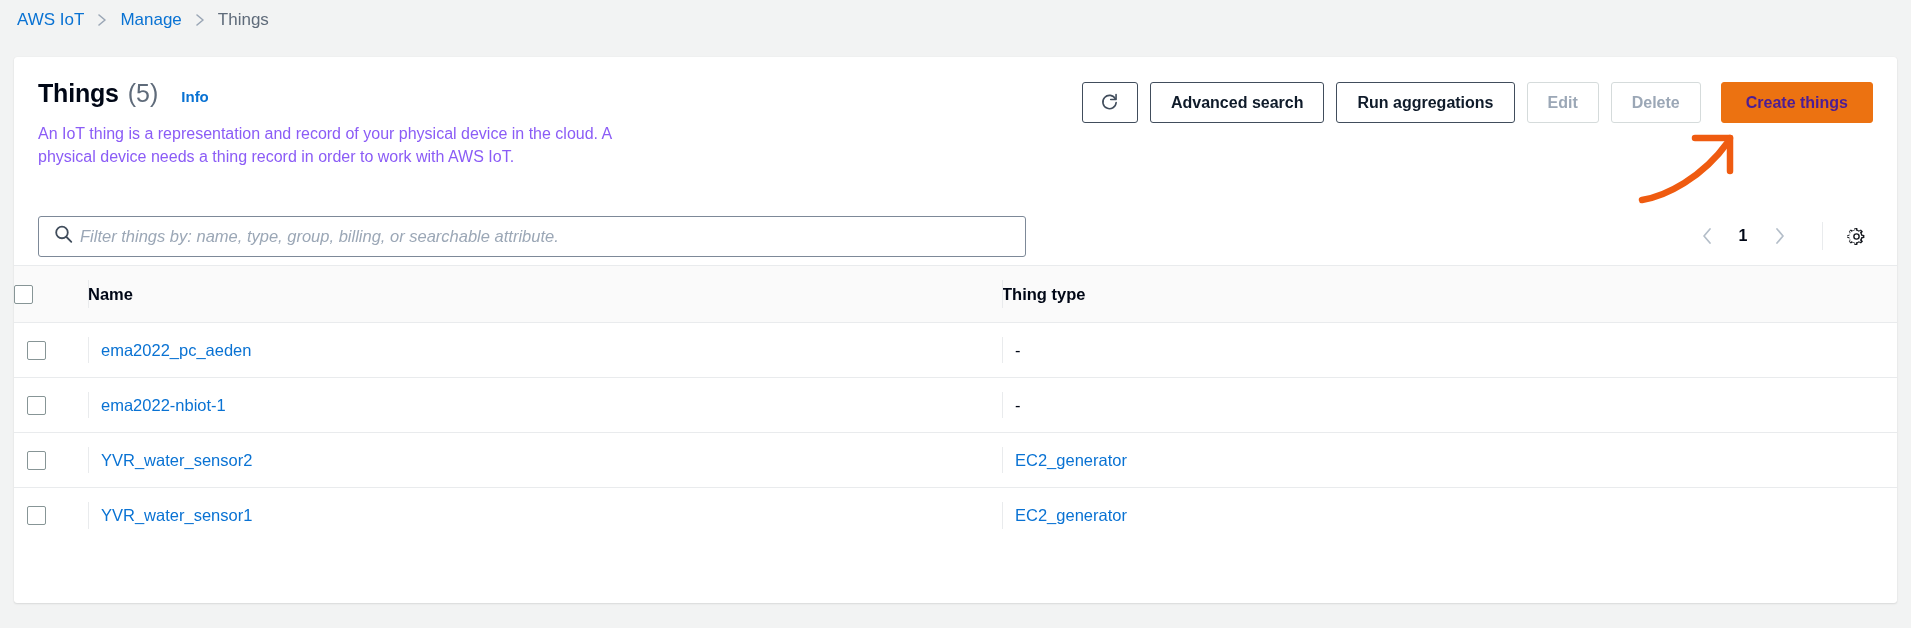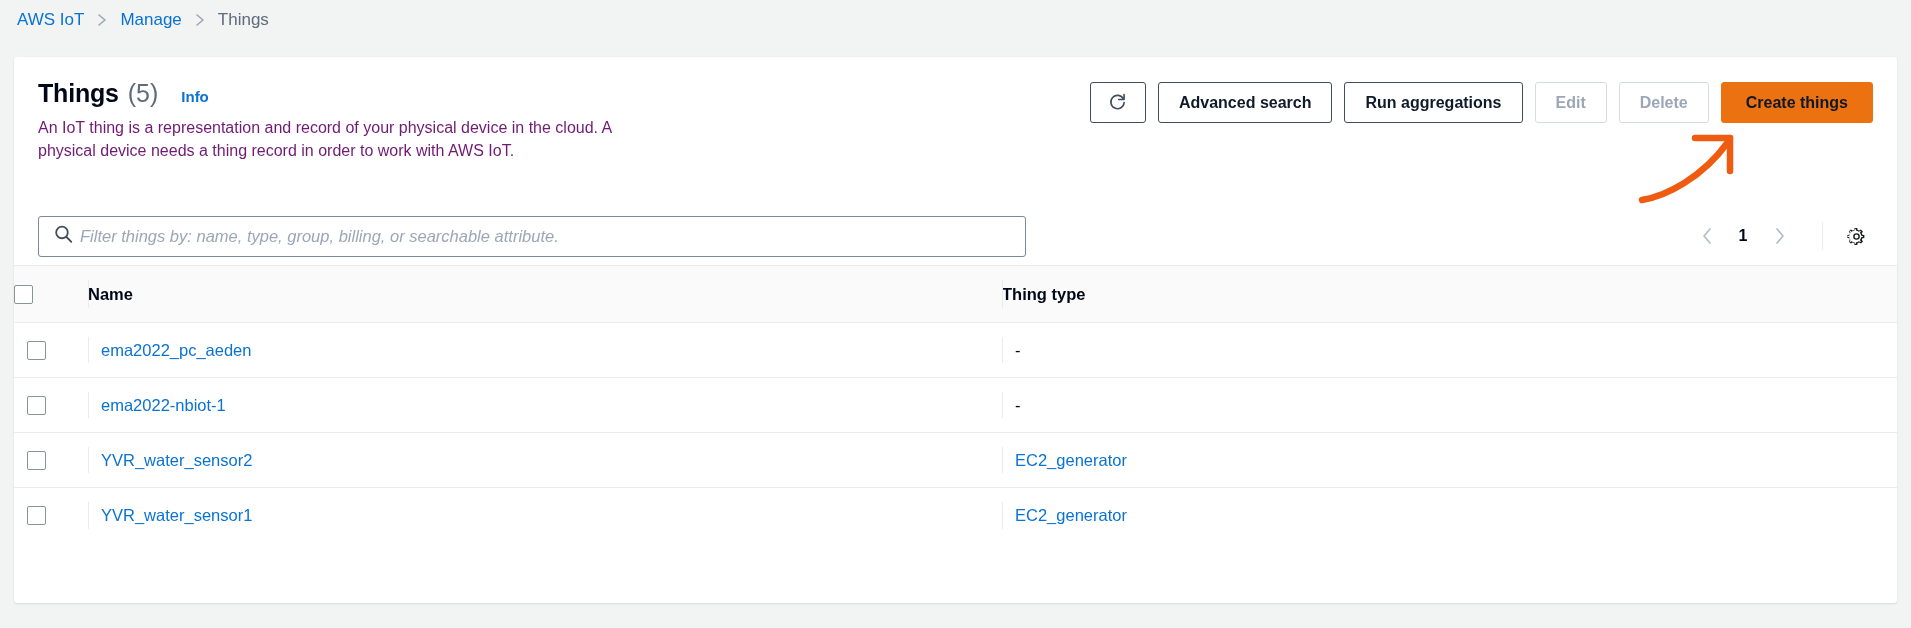--- a/index.html
+++ b/index.html
@@ -76,24 +76,24 @@
     color: #5f6b7a;
   }
   .info-link {
     font-size: 15px;
     font-weight: bold;
     color: #0972d3;
     cursor: pointer;
     margin-left: 14px;
   }
   .description {
-    margin-top: 9px;
+    margin-top: 15px;
     font-size: 16px;
     line-height: 1.42;
-    color: #701a75;
+    color: #8b5cf6;
     max-width: 600px;
   }
 
   
   .actions {
     position: absolute;
     right: 24px;
     top: 25px;
     display: flex;
     align-items: center;
@@ -120,22 +120,23 @@
   }
   .btn-icon svg { display: block; }
   .btn-disabled {
     border: 1px solid #d5dbdb;
     color: #9ba7b6;
     cursor: default;
   }
   .btn-primary {
     background: #ec7211;
     border: 1px solid #ec7211;
-    color: #0f172a;
+    color: #4c1d95;
     padding: 0 24px;
+    margin-left: 8px;
   }
 
   
   .filter-row {
     position: relative;
     padding: 0 24px;
     height: 58px;
     display: flex;
     align-items: center;
   }

